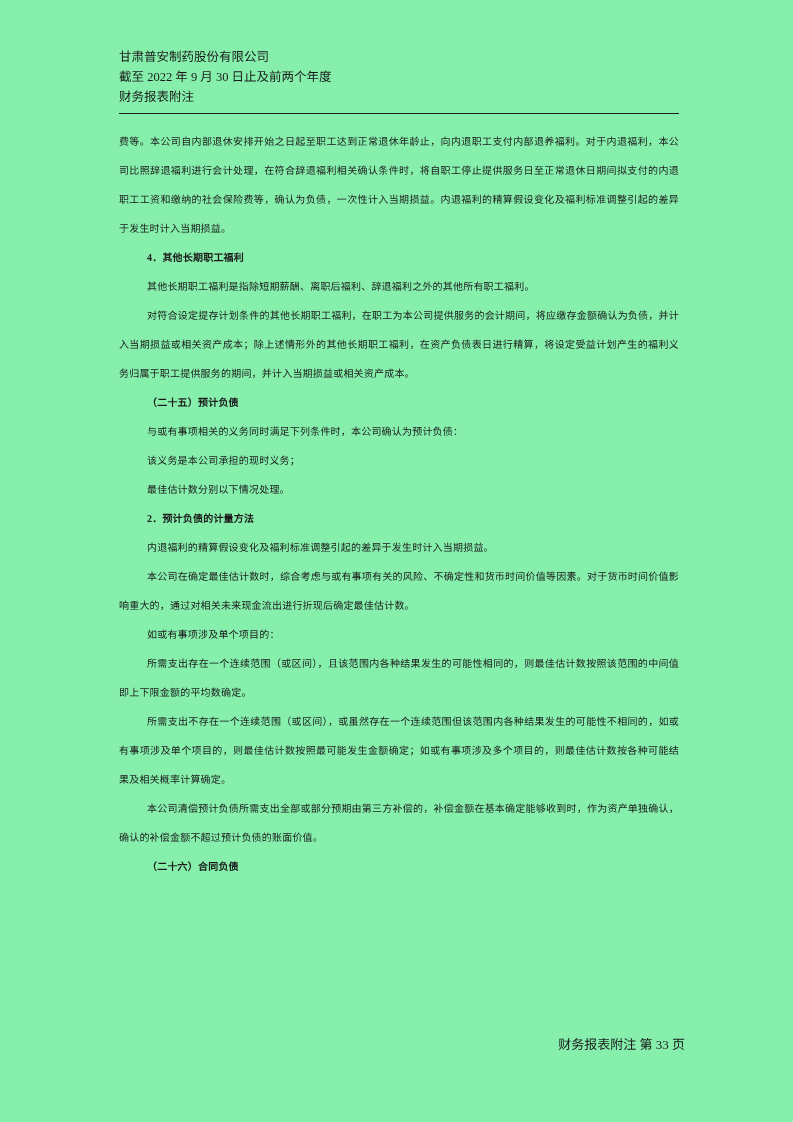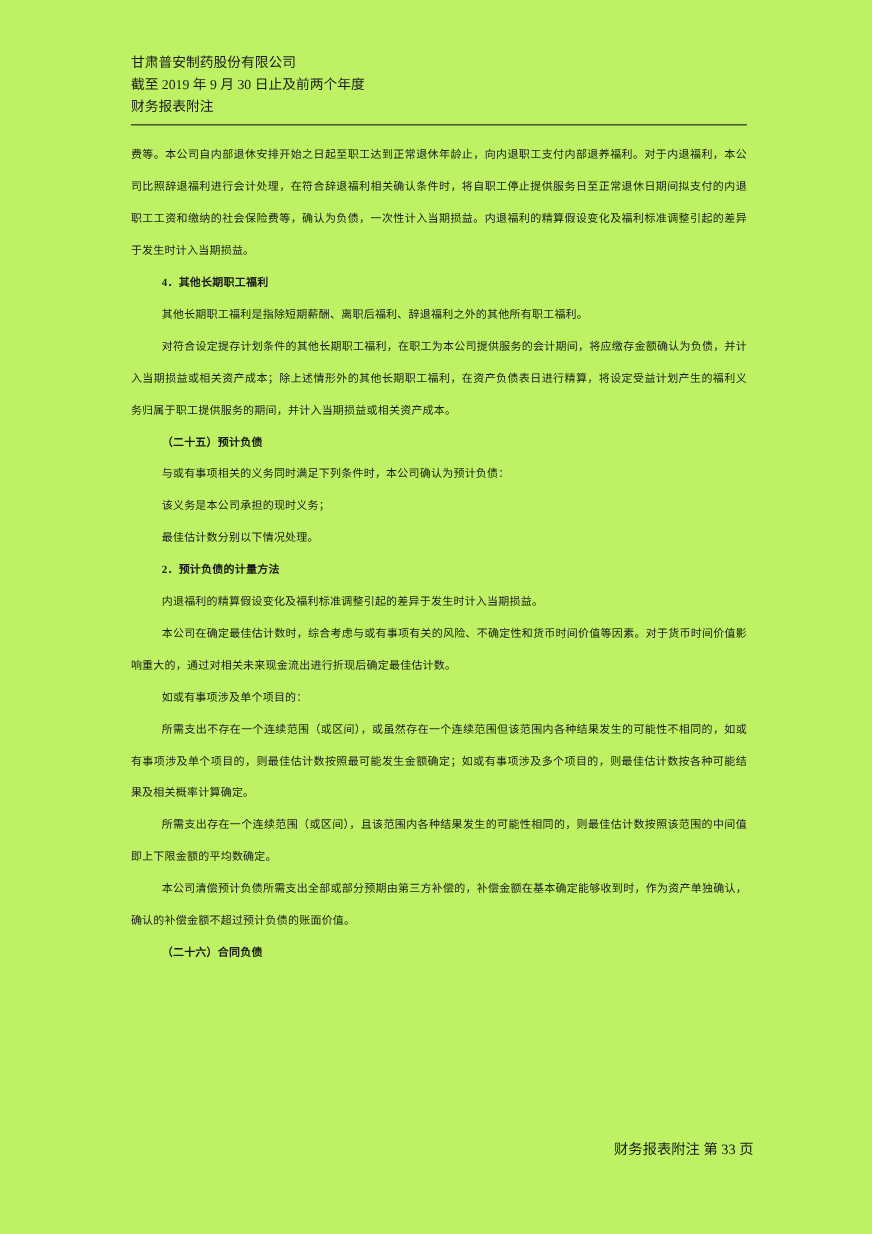--- a/index.html
+++ b/index.html
@@ -11,21 +11,21 @@
     width: 793px;
     height: 1122px;
     position: relative;
     font-family: "Liberation Serif", "DejaVu Serif", serif;
     color: #1a1a1a;
     overflow: hidden;
   }
   .sheet {
     position: absolute;
     inset: 0;
-    background: #bef264;
+    background: #86efac;
   }
   .doc-header {
     position: absolute;
     left: 119px;
     top: 47px;
     width: 560px;
     font-size: 12.5px;
     line-height: 20px;
     border-bottom: 1.5px solid #1c1c1c;
     padding-bottom: 6px;
@@ -62,39 +62,39 @@
     line-height: 18px;
   }
 </style>
 </head>
 <body>
 
 <div class="sheet">
 
   <div class="doc-header">
     <div class="hline">甘肃普安制药股份有限公司</div>
-    <div class="hline">截至 2019 年 9 月 30 日止及前两个年度</div>
+    <div class="hline">截至 2022 年 9 月 30 日止及前两个年度</div>
     <div class="hline">财务报表附注</div>
   </div>
 
   <div class="doc-body">
     <p class="cont">费等。本公司自内部退休安排开始之日起至职工达到正常退休年龄止，向内退职工支付内部退养福利。对于内退福利，本公司比照辞退福利进行会计处理，在符合辞退福利相关确认条件时，将自职工停止提供服务日至正常退休日期间拟支付的内退职工工资和缴纳的社会保险费等，确认为负债，一次性计入当期损益。内退福利的精算假设变化及福利标准调整引起的差异于发生时计入当期损益。</p>
     <p class="hd">4．其他长期职工福利</p>
     <p>其他长期职工福利是指除短期薪酬、离职后福利、辞退福利之外的其他所有职工福利。</p>
     <p>对符合设定提存计划条件的其他长期职工福利，在职工为本公司提供服务的会计期间，将应缴存金额确认为负债，并计入当期损益或相关资产成本；除上述情形外的其他长期职工福利，在资产负债表日进行精算，将设定受益计划产生的福利义务归属于职工提供服务的期间，并计入当期损益或相关资产成本。</p>
     <p class="hd">（二十五）预计负债</p>
     <p>与或有事项相关的义务同时满足下列条件时，本公司确认为预计负债：</p>
     <p>该义务是本公司承担的现时义务；</p>
     <p>最佳估计数分别以下情况处理。</p>
     <p class="hd">2．预计负债的计量方法</p>
     <p>内退福利的精算假设变化及福利标准调整引起的差异于发生时计入当期损益。</p>
     <p>本公司在确定最佳估计数时，综合考虑与或有事项有关的风险、不确定性和货币时间价值等因素。对于货币时间价值影响重大的，通过对相关未来现金流出进行折现后确定最佳估计数。</p>
     <p>如或有事项涉及单个项目的：</p>
+    <p>所需支出存在一个连续范围（或区间），且该范围内各种结果发生的可能性相同的，则最佳估计数按照该范围的中间值即上下限金额的平均数确定。</p>
     <p>所需支出不存在一个连续范围（或区间），或虽然存在一个连续范围但该范围内各种结果发生的可能性不相同的，如或有事项涉及单个项目的，则最佳估计数按照最可能发生金额确定；如或有事项涉及多个项目的，则最佳估计数按各种可能结果及相关概率计算确定。</p>
-    <p>所需支出存在一个连续范围（或区间），且该范围内各种结果发生的可能性相同的，则最佳估计数按照该范围的中间值即上下限金额的平均数确定。</p>
     <p>本公司清偿预计负债所需支出全部或部分预期由第三方补偿的，补偿金额在基本确定能够收到时，作为资产单独确认，确认的补偿金额不超过预计负债的账面价值。</p>
     <p class="hd">（二十六）合同负债</p>
   </div>
 
   <div class="doc-footer">
     <span>财务报表附注 第 33 页</span>
   </div>
 
 </div>
 

